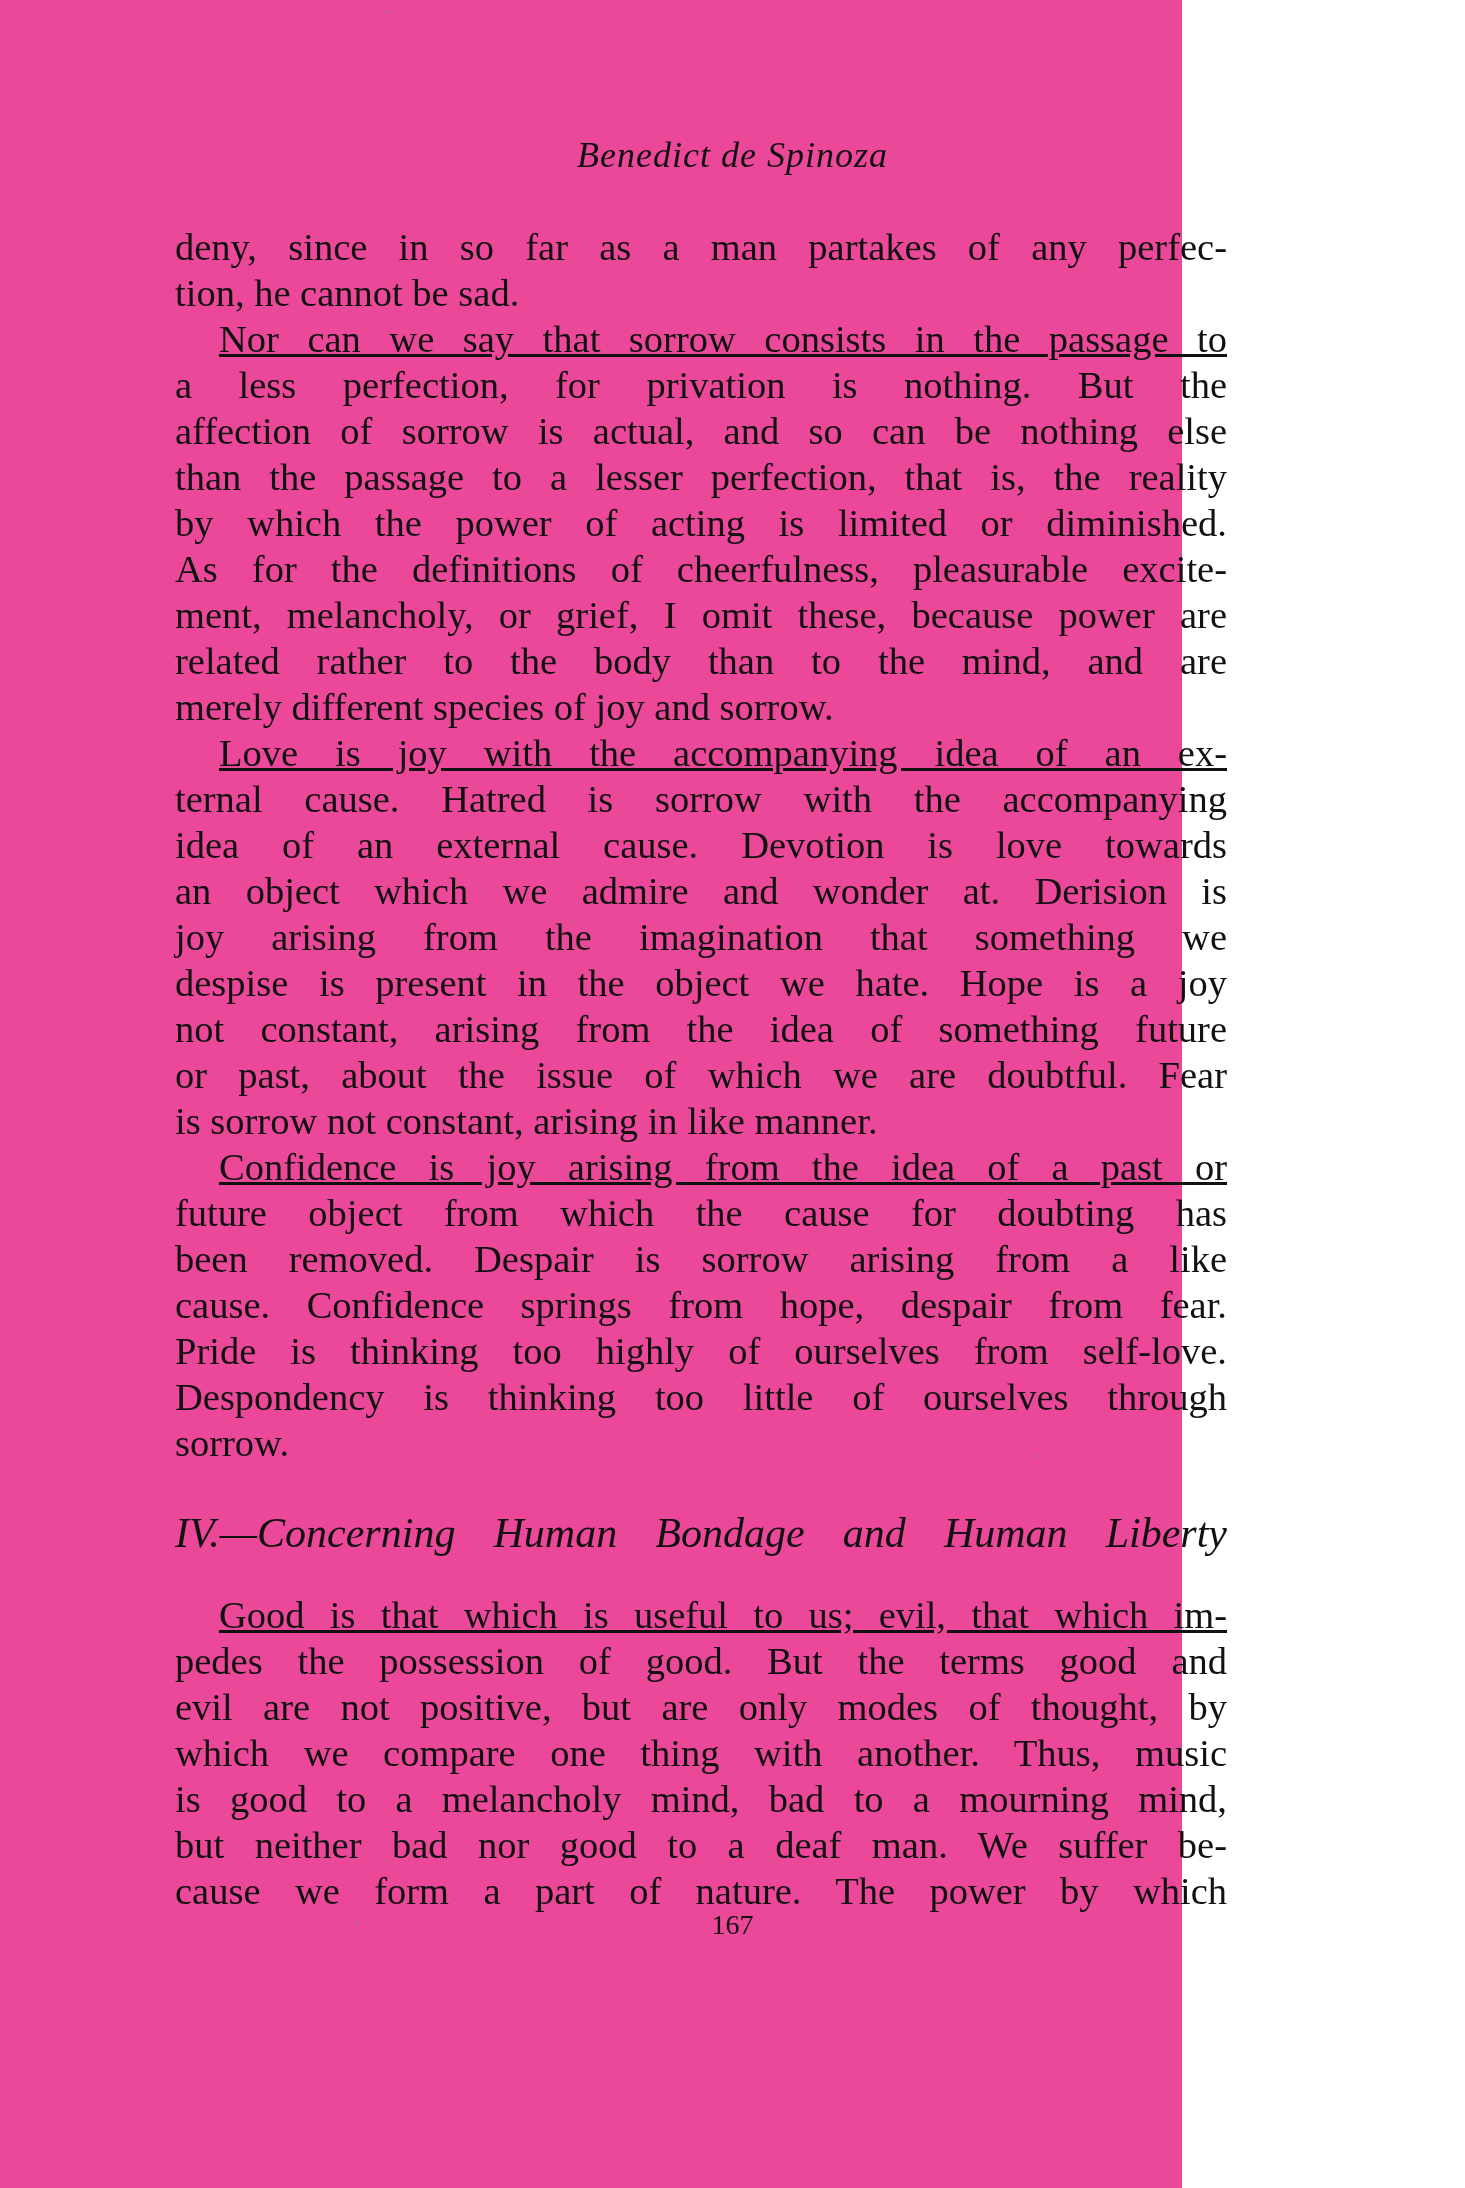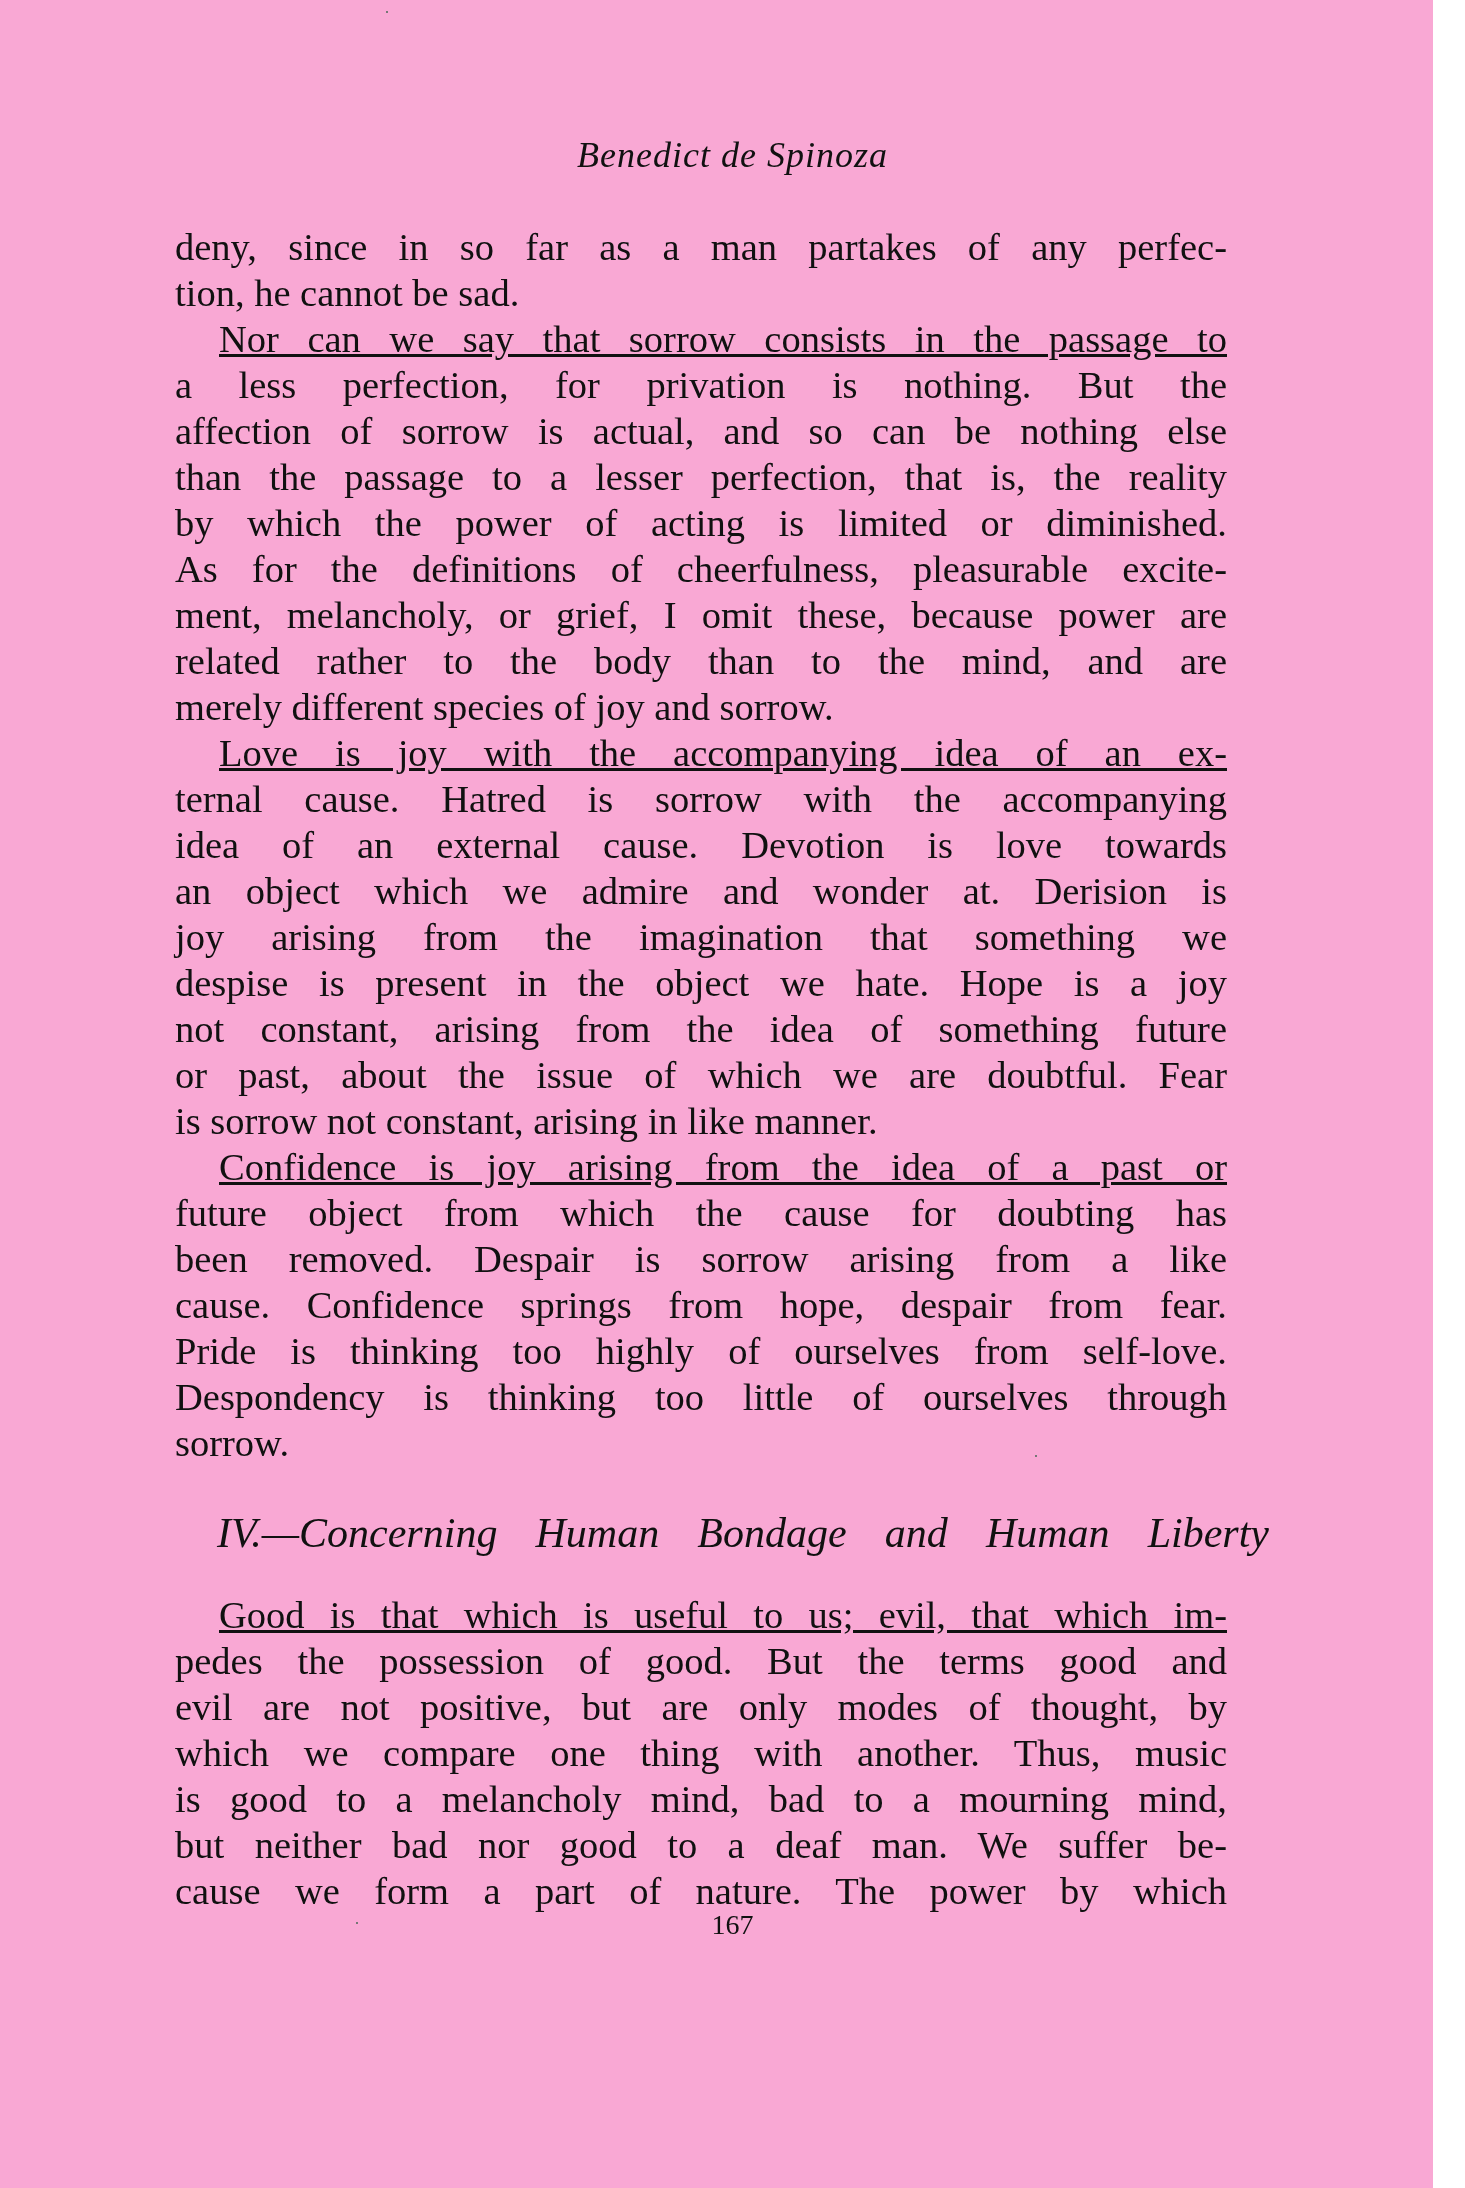--- a/index.html
+++ b/index.html
@@ -1,40 +1,40 @@
 <!DOCTYPE html>
 <html><head>
 <meta charset="utf-8">
 <style>
   html, body { margin: 0; padding: 0; background: #ffffff; }
   body { width: 1465px; height: 2188px; position: relative; overflow: hidden; }
   .page {
-    position: absolute; left: 0; top: 0; width: 1433px; height: 2188px;
-    background: #f9a8d4; color: #111111;
+    position: absolute; left: 0; top: 0; width: 1182px; height: 2188px;
+    background: #ec4899; color: #111111;
     font-family: "Liberation Serif", "DejaVu Serif", serif;
   }
   .running-head {
     position: absolute; top: 132px; left: 0; width: 1465px;
     text-align: center; font-style: italic; font-size: 36px;
     letter-spacing: 1px; line-height: 46px;
   }
   .body {
     position: absolute; left: 175px; width: 1052px; top: 196px;
     font-size: 38.5px; line-height: 46px; margin-top: 28px;
   }
   .line {
     display: block; height: 46px; white-space: nowrap;
     text-align: justify; text-align-last: justify;
   }
   .line.last { text-align-last: left; }
   .line.indent { padding-left: 44px; text-decoration: underline; }
   .heading {
     position: absolute; left: 175px; width: 1052px; top: 1508px;
     font-style: italic; font-size: 42px; line-height: 50px;
-    white-space: nowrap; text-align: justify; text-align-last: justify; margin-left: 42px;
+    white-space: nowrap; text-align: justify; text-align-last: justify;
   }
   .body2 {
     position: absolute; left: 175px; width: 1052px; top: 1592px;
     font-size: 38.5px; line-height: 46px;
   }
   .folio {
     position: absolute; top: 1902px; left: 0; width: 1465px;
     text-align: center; font-size: 28px; line-height: 46px;
   }
   .speck { position: absolute; width: 2px; height: 2px; background: #777; }

